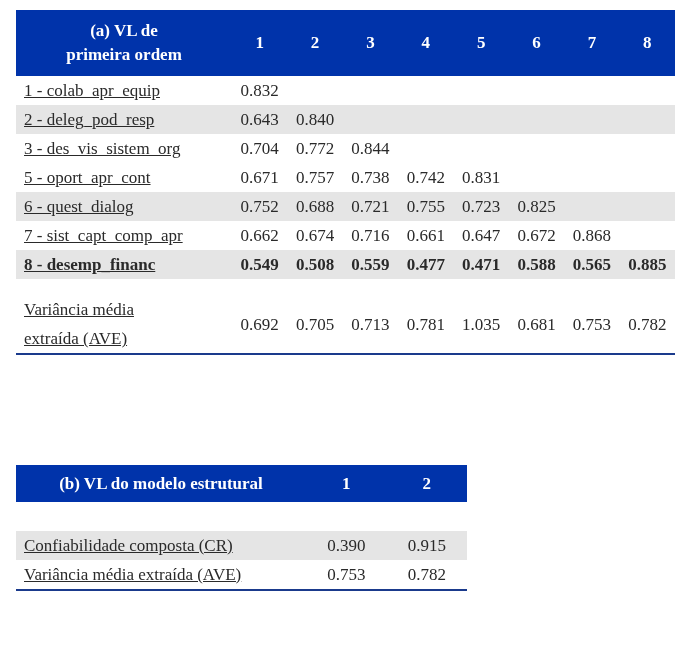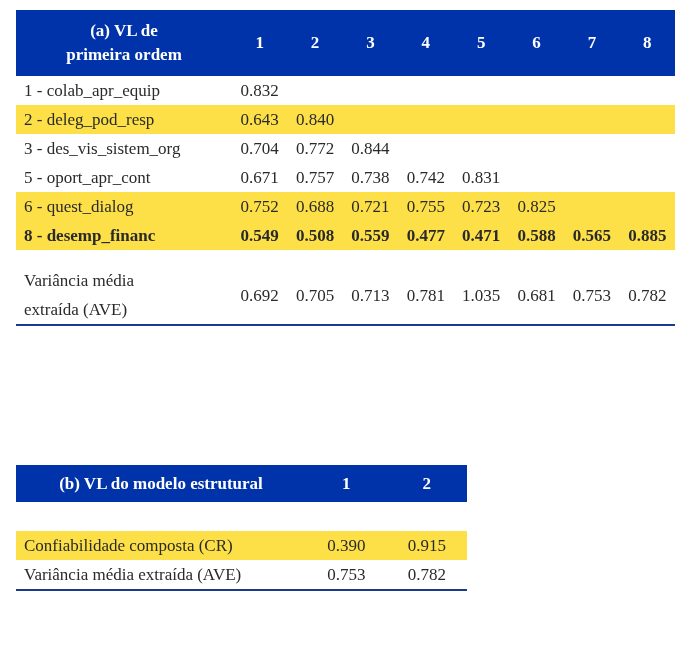--- a/index.html
+++ b/index.html
@@ -2,23 +2,23 @@
 <html><head>
 <meta charset="utf-8">
 <style>
   html, body { margin:0; padding:0; background:#ffffff; }
   body { width:695px; height:655px; position:relative; font-family:"Liberation Serif","DejaVu Serif",serif; color:#2a2a2a; }
   .tbl { position:absolute; border-collapse:collapse; }
   #table-a { left:16px; top:10px; width:659px; }
   #table-b { left:16px; top:465px; width:451px; }
   th { background:#0033aa; color:#ffffff; font-weight:bold; font-size:17px; }
   td { font-size:17px; padding:0; height:29px; white-space:nowrap; }
-  .lbl { text-align:left; padding-left:8px; }
+  .lbl { text-align:left; padding-left:8px;text-decoration:underline; }
   .num { text-align:center; }
-  .shade td { background:#fde047; }
+  .shade td { background:#e5e5e5; }
   .bold td { font-weight:bold; }
   .spacer td { height:16px; background:#ffffff; }
   .tall td { height:58px; line-height:29px; }
   .bottom td { border-bottom:2px solid #1a3a8c; }
   #table-a th { height:64px; line-height:24px; }
   #table-b th { height:35px; }
   #table-b .spacer td { height:29px; }
 </style>
 </head>
 <body>
@@ -86,20 +86,31 @@
         <td class="lbl">6 - quest_dialog</td>
         <td class="num">0.752</td>
         <td class="num">0.688</td>
         <td class="num">0.721</td>
         <td class="num">0.755</td>
         <td class="num">0.723</td>
         <td class="num">0.825</td>
         <td class="num"></td>
         <td class="num"></td>
       </tr>
+      <tr>
+        <td class="lbl">7 - sist_capt_comp_apr</td>
+        <td class="num">0.662</td>
+        <td class="num">0.674</td>
+        <td class="num">0.716</td>
+        <td class="num">0.661</td>
+        <td class="num">0.647</td>
+        <td class="num">0.672</td>
+        <td class="num">0.868</td>
+        <td class="num"></td>
+      </tr>
       <tr class="shade bold">
         <td class="lbl">8 - desemp_financ</td>
         <td class="num">0.549</td>
         <td class="num">0.508</td>
         <td class="num">0.559</td>
         <td class="num">0.477</td>
         <td class="num">0.471</td>
         <td class="num">0.588</td>
         <td class="num">0.565</td>
         <td class="num">0.885</td>

